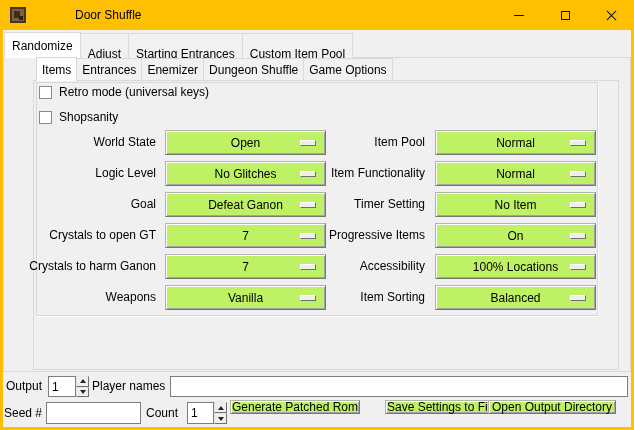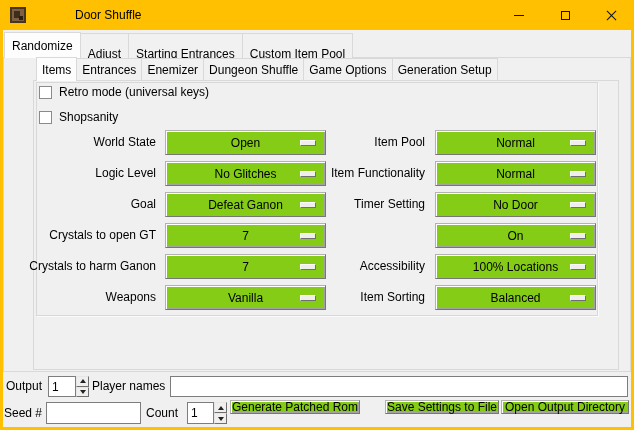--- a/index.html
+++ b/index.html
@@ -41,21 +41,21 @@
   .tabbar2 .tab{height:22px;}
   .tabbar2 .tab.selected{height:24px;}
   
   .check-row{position:absolute;left:36px;height:14px;display:flex;align-items:center;gap:7px;z-index:4;}
   .checkbox{width:13px;height:13px;background:#fff;border:1px solid #8a8a8a;}
   
   .srow{position:absolute;left:0;width:628px;height:25px;z-index:4;}
   .slabel{position:absolute;top:0;line-height:25px;text-align:right;}
   .slabel-l{left:0;width:153px;}
   .slabel-r{left:230px;width:192px;}
-  .raised{background:#84cc16;border:1px solid;border-color:#b2b2b2 #767676 #767676 #b2b2b2;
+  .raised{background:#bef264;border:1px solid;border-color:#b2b2b2 #767676 #767676 #b2b2b2;
           box-shadow:inset 1px 1px 0 #ffffff, inset -1px -1px 0 #a3a3a3;}
   .dropdown{position:absolute;top:0;width:161px;height:25px;display:flex;align-items:center;justify-content:center;}
   .dd-l{left:162px;}
   .dd-r{left:432px;}
   .dd-ind{position:absolute;right:9px;top:9px;width:16px;height:6px;background:#efeeed;
           border:1px solid;border-color:#ffffff #6f6f6f #6f6f6f #ffffff;}
   
   .bb{position:absolute;z-index:4;}
   .bb-label{line-height:21px;white-space:nowrap;}
   .entry{border:1px solid #7d7d7d;background:#fff;font-family:"Liberation Sans",sans-serif;
@@ -120,23 +120,20 @@
         </div>
       <div class="tab">
           <span>Enemizer</span>
         </div>
       <div class="tab">
           <span>Dungeon Shuffle</span>
         </div>
       <div class="tab">
           <span>Game Options</span>
         </div>
-      <div class="tab">
-          <span>Generation Setup</span>
-        </div>
     </div>
 
     <div class="check-row" style="top:55px;">
       <div class="checkbox"></div>
       <span>Retro mode (universal keys)</span>
     </div>
     <div class="check-row" style="top:80px;">
       <div class="checkbox"></div>
       <span>Shopsanity</span>
     </div>
@@ -168,31 +165,32 @@
     </div>
 
     <div class="srow" style="top:162px;">
       <span class="slabel slabel-l">Goal</span>
       <div class="dropdown raised dd-l">
         <span>Defeat Ganon</span>
         <span class="dd-ind"></span>
       </div>
       <span class="slabel slabel-r">Timer Setting</span>
       <div class="dropdown raised dd-r">
-        <span>No Door</span>
+        <span>No Item</span>
         <span class="dd-ind"></span>
       </div>
     </div>
 
     <div class="srow" style="top:193px;">
       <span class="slabel slabel-l">Crystals to open GT</span>
       <div class="dropdown raised dd-l">
         <span>7</span>
         <span class="dd-ind"></span>
       </div>
+      <span class="slabel slabel-r">Progressive Items</span>
       <div class="dropdown raised dd-r">
         <span>On</span>
         <span class="dd-ind"></span>
       </div>
     </div>
 
     <div class="srow" style="top:224px;">
       <span class="slabel slabel-l">Crystals to harm Ganon</span>
       <div class="dropdown raised dd-l">
         <span>7</span>
@@ -246,18 +244,18 @@
             <div class="tri-down"></div>
           </div>
       </div>
     </div>
     <div class="pushbtn raised" style="left:227px;top:370px;width:130px;">
       <span>Generate Patched Rom</span>
     </div>
     <div class="pushbtn raised" style="left:382px;top:370px;width:114px;">
       <span>Save Settings to File</span>
     </div>
-    <div class="pushbtn raised" style="left:498px;top:370px;width:128px;align-items:center;">
+    <div class="pushbtn raised" style="left:485px;top:370px;width:128px;align-items:center;">
       <span>Open Output Directory</span>
     </div>
 
   </div>
 </div>
 
 </body></html>

